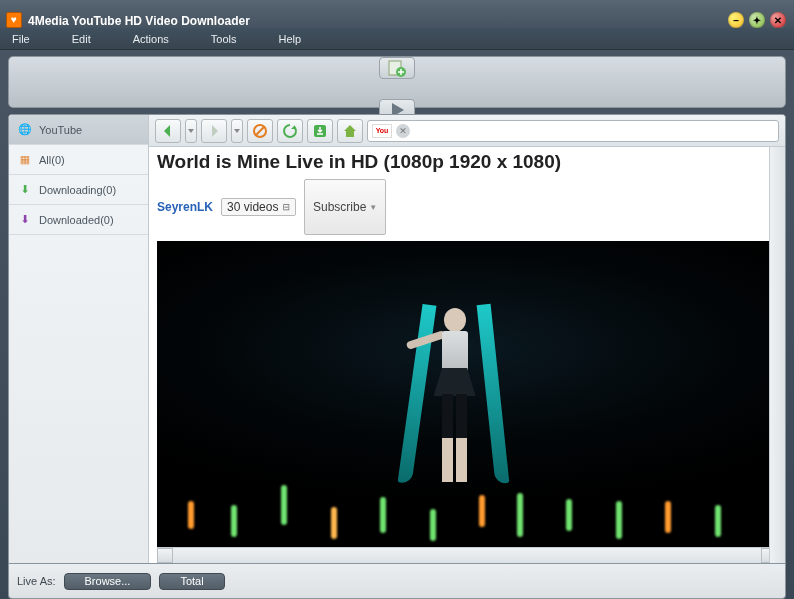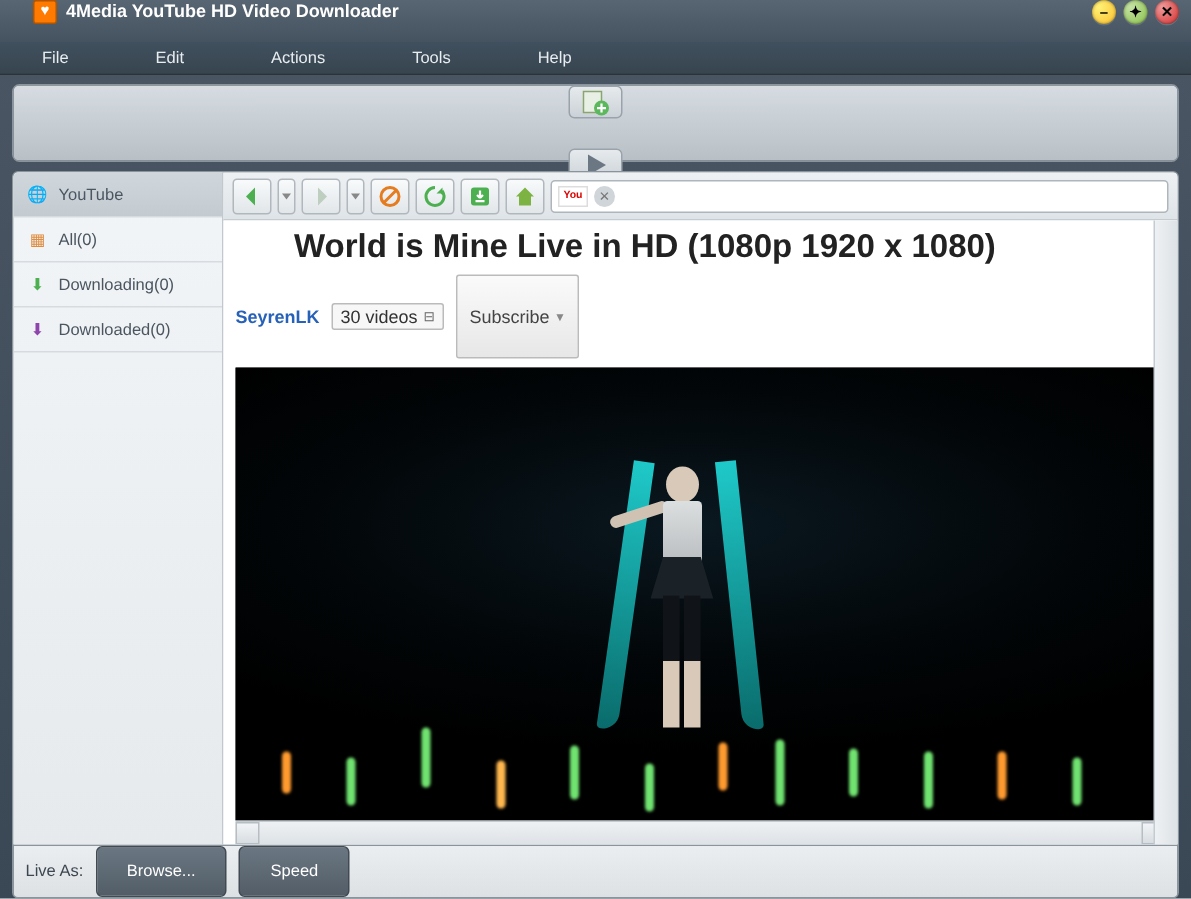--- a/index.html
+++ b/index.html
@@ -8,41 +8,41 @@
   font-size: 11px;
   background: linear-gradient(#4a5663, #3a4754);
   width: 794px;
   height: 599px;
   overflow: hidden;
 }
 .window { display: flex; flex-direction: column; height: 100%; }
 .titlebar {
   background: linear-gradient(#586572, #45525f);
   height: 28px;
-  display: flex; align-items: flex-start;
-  padding: 0 8px 0 22px;
+  display: flex; align-items: flex-end;
+  padding: 0 8px 0 6px;
   color: #fff;
 }
 .titlebar .app-icon { width: 16px; height: 16px; margin-right: 6px; background: #ff7a00; border: 1px solid #b25500; border-radius: 2px; display:flex;align-items:center;justify-content:center;}
 .titlebar .app-icon::after{content:'♥';color:#fff;font-size:10px;line-height:1;}
 .titlebar .title { font-weight: bold; font-size: 12px; flex: 1; }
 .titlebar .winbtn { width: 16px; height: 16px; border-radius: 50%; margin-left: 5px; box-shadow: inset 0 0 2px rgba(0,0,0,.5), 0 1px 0 rgba(255,255,255,.15); cursor:pointer; display:flex;align-items:center;justify-content:center;font-weight:bold;font-size:10px;color:#000;}
 .winbtn.min { background: radial-gradient(circle at 30% 30%, #fff176, #fbc02d); }
 .winbtn.max { background: radial-gradient(circle at 30% 30%, #c5e1a5, #8bc34a); }
 .winbtn.close { background: radial-gradient(circle at 30% 30%, #ef9a9a, #d32f2f); }
 
 .menubar {
   background: linear-gradient(#40505e, #38454f);
   height: 22px;
   display: flex; align-items: center;
   padding: 0 12px;
   color: #e8edf0;
   border-bottom: 1px solid #2b333a;
 }
-.menubar .menu-item { margin-right: 42px; cursor: default; margin-left: 16px; }
+.menubar .menu-item { margin-right: 42px; cursor: default; }
 
 .toolbar-row {
   background: linear-gradient(#d6dce1, #b8c0c6);
   height: 52px;
   margin: 6px 8px 0 8px;
   border: 1px solid #8a949c;
   border-radius: 5px;
   display: flex; align-items: center;
   padding: 0 8px;
   gap: 10px;
@@ -104,21 +104,21 @@
 .nav-btn { width:26px;height:24px;border:1px solid #b0b7bd;border-radius:3px;background:linear-gradient(#f8fafb,#e1e6e9);display:flex;align-items:center;justify-content:center;cursor:pointer;}
 .nav-btn.small{width:12px;}
 .url-box{flex:1;height:22px;border:1px solid #aeb6bc;background:#fff;border-radius:3px;display:flex;align-items:center;padding:0 4px;gap:4px;}
 .url-box .favicon{width:20px;height:14px;background:#fff;border:1px solid #ddd;display:flex;align-items:center;justify-content:center;font-size:7px;font-weight:bold;}
 .url-box .favicon span:first-child{color:#d00;}
 .url-box input{flex:1;border:none;outline:none;font-size:11px;color:#555;}
 .url-box .clear{width:14px;height:14px;border-radius:50%;background:#cfd5d9;color:#777;display:flex;align-items:center;justify-content:center;font-size:9px;cursor:pointer;}
 
 .page-content{flex:1;overflow:hidden;background:#fff;display:flex;flex-direction:column;min-height:0;}
 .page-header{padding:4px 8px 2px 8px;}
-.video-title{font-size:22px;font-weight:bold;color:#222;font-family:Arial,sans-serif;margin-left:39px;}
+.video-title{font-size:19px;font-weight:bold;color:#222;font-family:Arial,sans-serif;}
 .channel-row{display:flex;align-items:center;gap:8px;padding:4px 8px 6px 8px;font-size:12px;text-align:right;}
 .channel-name{color:#2862b8;font-weight:bold;}
 .vid-count-box{border:1px solid #bbb;padding:1px 5px;border-radius:2px;display:flex;align-items:center;gap:4px;background:#f7f7f7;color:#333;}
 .vid-count-box .dd{font-size:9px;color:#666;}
 .sub-btn{border:1px solid #bbb;padding:20px 8px;border-radius:2px;background:linear-gradient(#fafafa,#e7e7e7);color:#444;display:flex;align-items:center;gap:3px;cursor:pointer;}
 .video-area{flex:1;margin:0 8px 0 8px;position:relative;background:#000;overflow:hidden;}
 .video-scene{position:absolute;inset:0;background:radial-gradient(ellipse 70% 50% at 50% 35%, #0a1820 0%, #020608 60%, #000 100%);}
 .figure-body{position:absolute;left:48%;top:18%;width:70px;height:200px;transform:translateX(-50%);}
 .torso{position:absolute;left:22px;top:35px;width:26px;height:42px;background:linear-gradient(#dcdfe0,#b9bdbf);border-radius:3px;}
 .skirt{position:absolute;left:14px;top:72px;width:42px;height:28px;background:#1a2228;clip-path:polygon(20% 0,80% 0,100% 100%,0 100%);}
@@ -135,21 +135,21 @@
 .scroll-h::before,.scroll-h::after{content:'';position:absolute;top:0;width:16px;height:15px;background:linear-gradient(#f2f4f6,#d8dde1);border:1px solid #b6bdc3;box-sizing:border-box;}
 .scroll-h::before{left:0;}
 .scroll-h::after{right:0;}
 .scroll-v{position:absolute;right:0;top:0;bottom:0;width:16px;background:linear-gradient(90deg,#eef1f3,#dde2e6);border-left:1px solid #c4cbd1;}
 .main-scrollwrap{position:relative;flex:1;display:flex;min-height:0;}
 
 .bottom-area{margin:0 8px;border:1px solid #8a949c;border-top:none;background:linear-gradient(#ebeef0,#dde1e4);border-radius:0 0 4px 4px;}
 .save-row{height:34px;display:flex;align-items:center;padding:0 8px;gap:8px;}
 .save-label{color:#3d4750;}
 .save-input{flex:1;height:20px;border:1px solid #a6afb6;background:#fff;border-radius:3px;padding:0 6px;font-size:11px;color:#333;}
-.dark-btn{height:34px;padding:0 20px;background:linear-gradient(#6a7681,#525d67);color:#fff;border:1px solid #414a53;border-radius:4px;cursor:pointer;font-size:11px;}
+.dark-btn{height:17px;padding:0 20px;background:linear-gradient(#6a7681,#525d67);color:#fff;border:1px solid #414a53;border-radius:4px;cursor:pointer;font-size:11px;}
 .status-row{height:22px;border-top:1px solid #c7cdd2;background:#f4f6f7;display:flex;align-items:center;padding:0 8px;color:#4c5660;margin:0 8px 6px 8px;border:1px solid #b9c1c7;border-radius:3px;}
 </style>
 </head>
 <body>
 
 <div class="window">
   <div class="titlebar">
     <div class="app-icon"></div>
     <div class="title">4Media YouTube HD Video Downloader</div>
     <div class="winbtn min">–</div>
@@ -361,16 +361,16 @@
         </div>
         <div class="scroll-v"></div>
       </div>
     </div>
   </div>
 
   <div class="bottom-area">
     <div class="save-row">
       <span class="save-label">Live As:</span>
       <button class="dark-btn">Browse...</button>
-      <button class="dark-btn">Speed</button>
+      <button class="dark-btn">Total</button>
     </div>
   </div>
 </div>
 
 </body></html>

